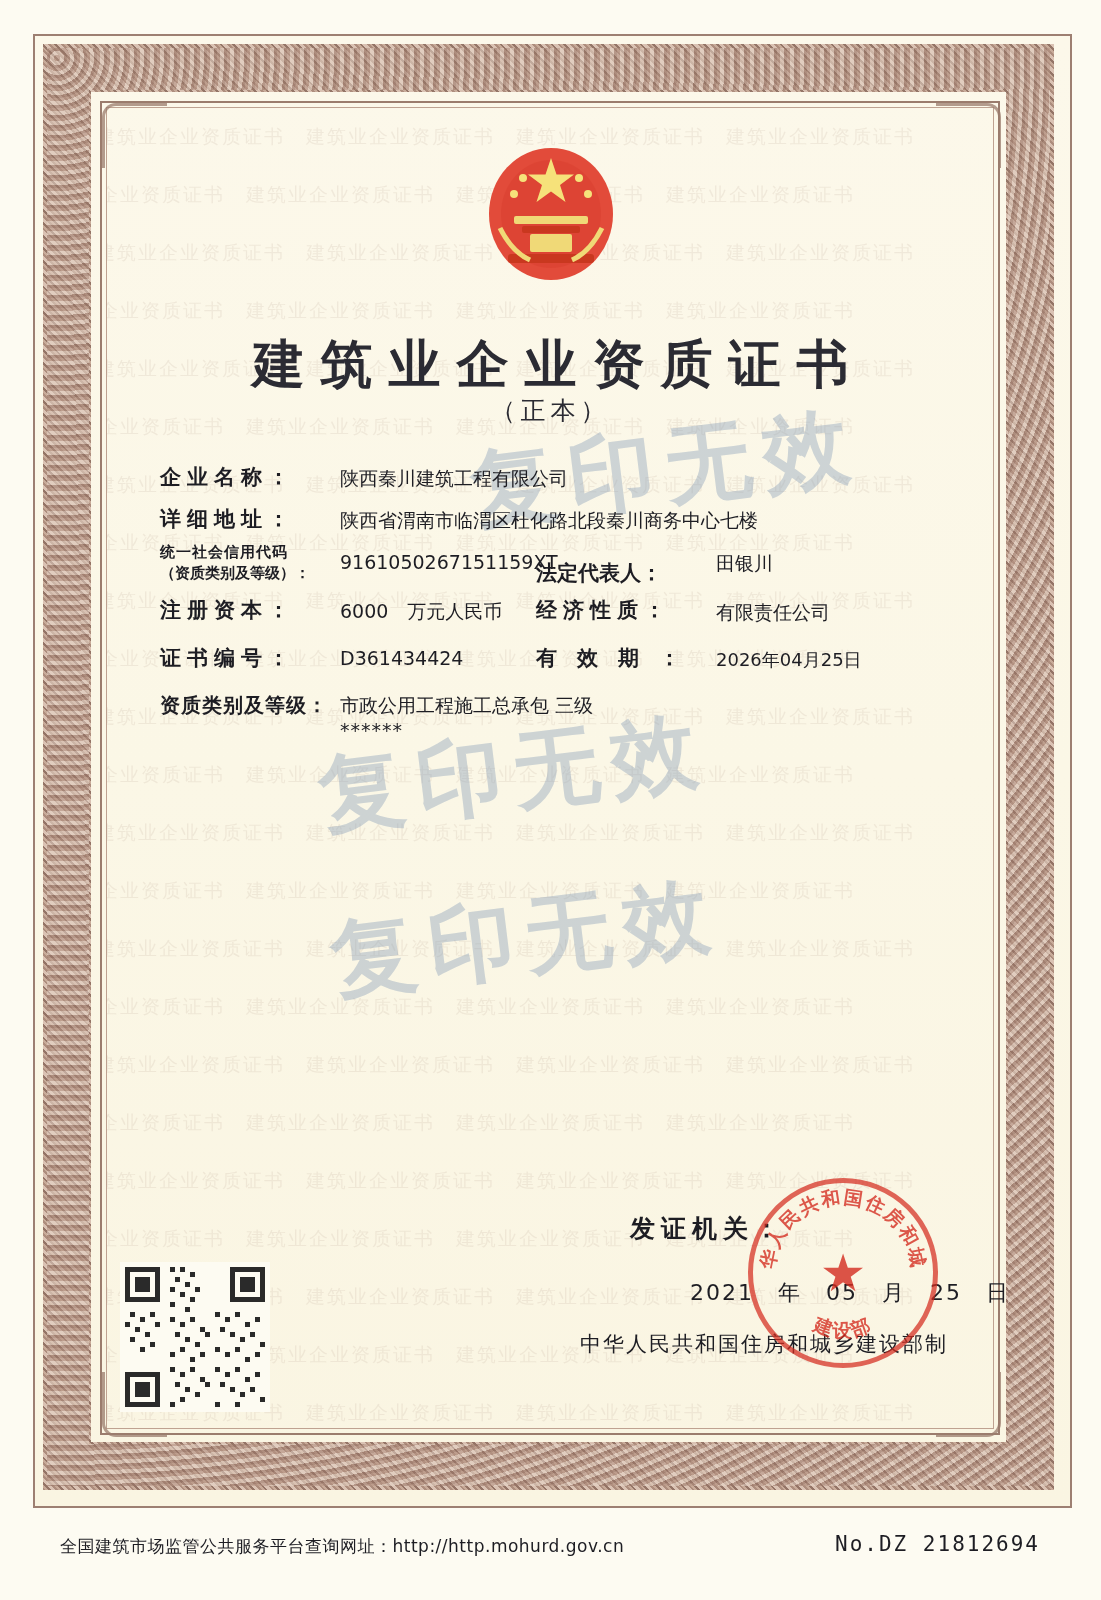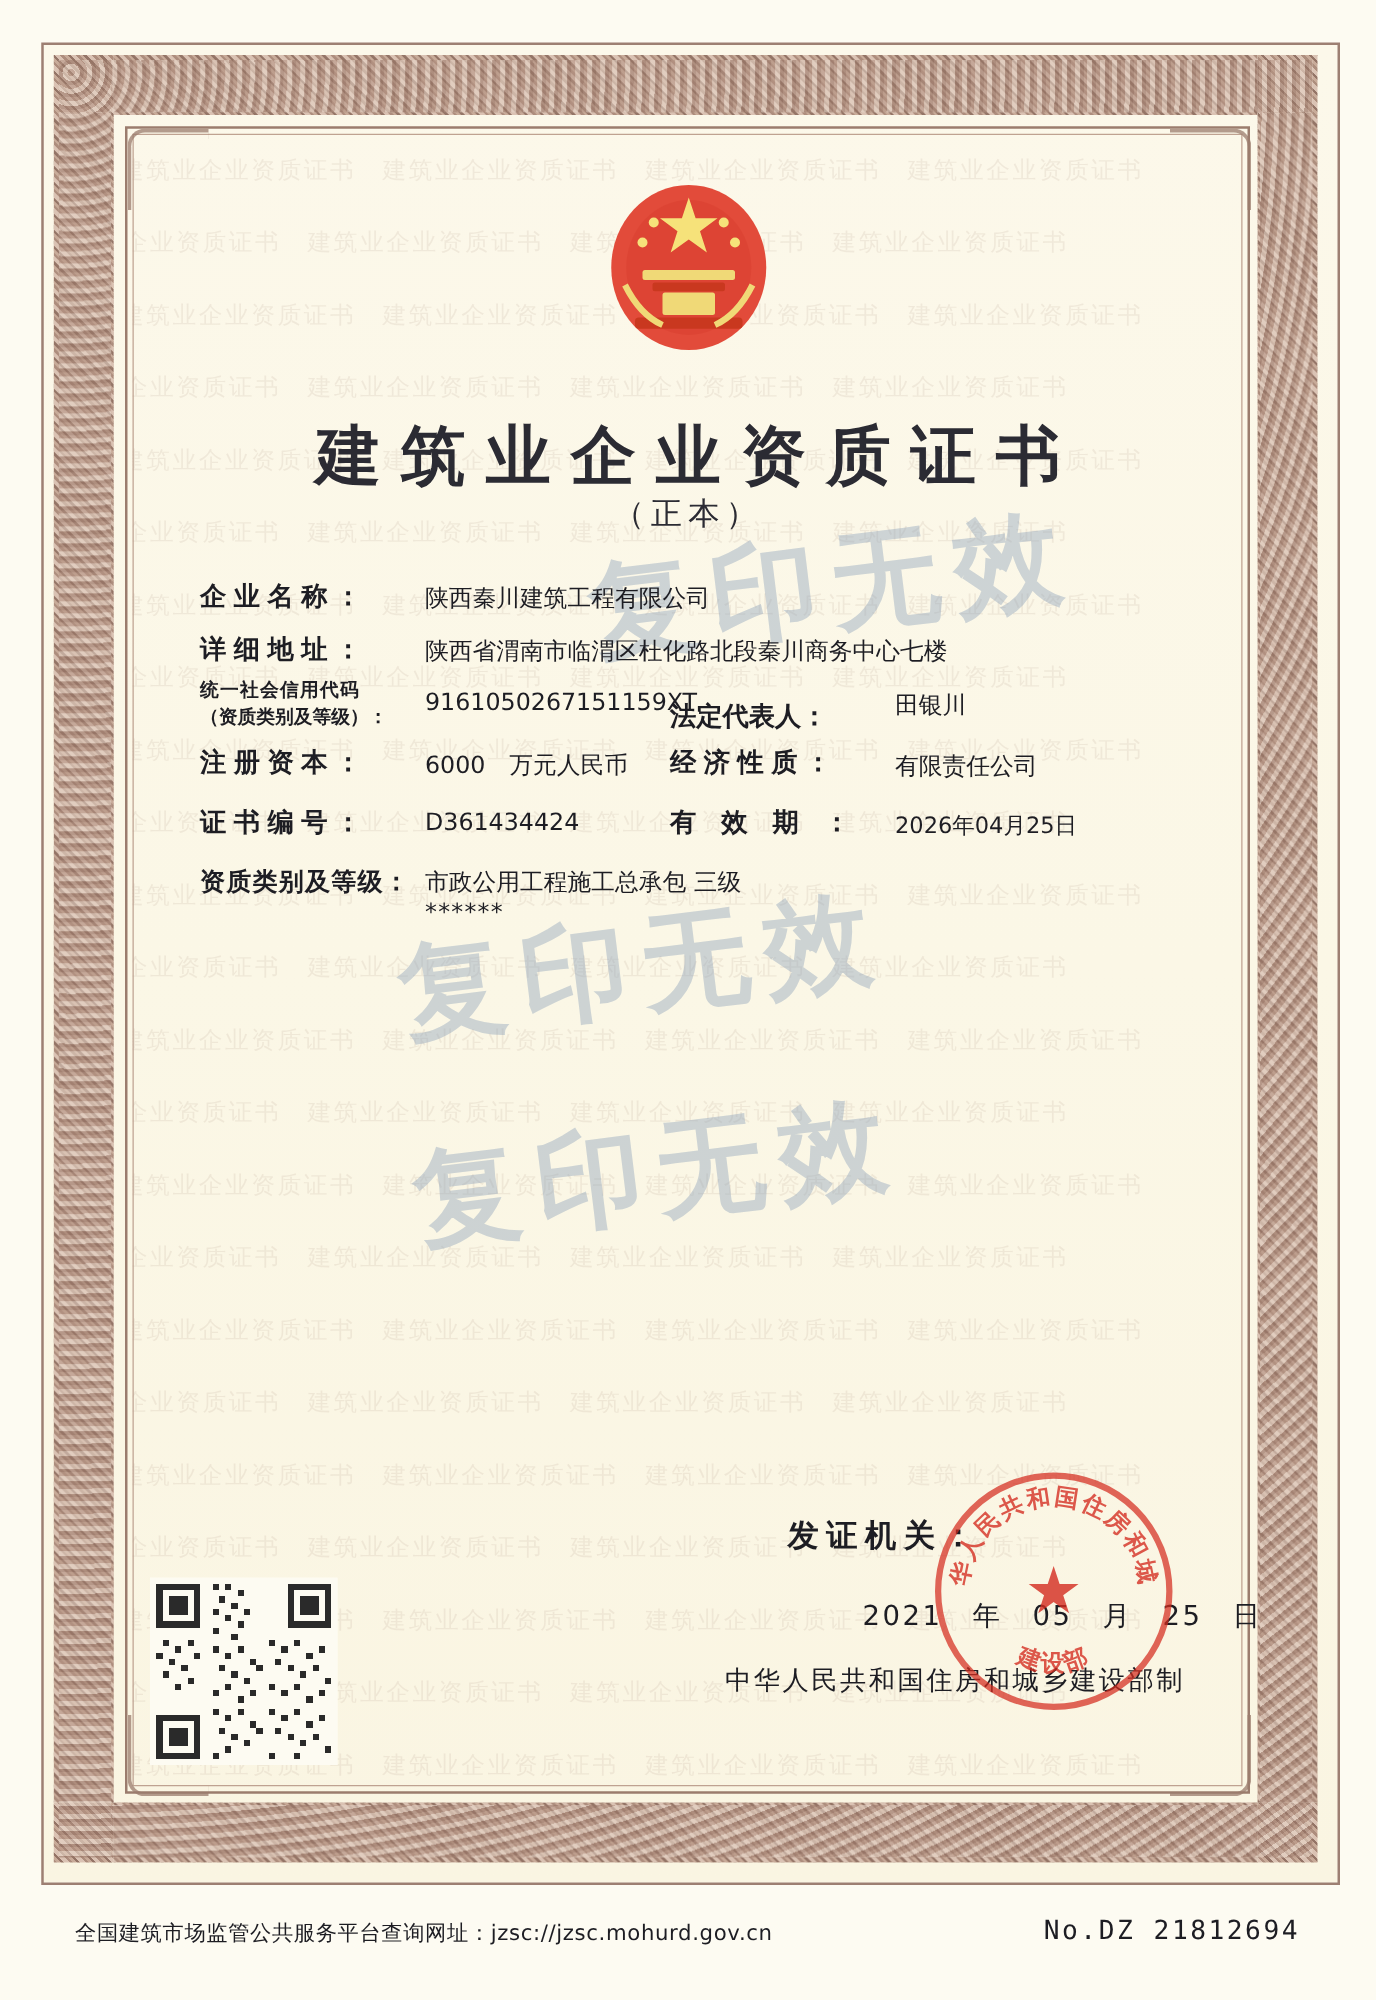--- a/index.html
+++ b/index.html
@@ -496,16 +496,16 @@
         <rect x="22" y="25" width="1" height="1"></rect>
           <rect x="24" y="26" width="1" height="1"></rect>
         <rect x="26" y="25" width="1" height="1"></rect>
           <rect x="28" y="27" width="1" height="1"></rect>
         <rect x="19" y="28" width="1" height="1"></rect>
           <rect x="23" y="28" width="1" height="1"></rect>
       </g>
     </svg>
   </div>
 
-  <div class="footer-left">全国建筑市场监管公共服务平台查询网址：jzsc://jzsc.mohurd.gov.cn</div>
+  <div class="footer-left">全国建筑市场监管公共服务平台查询网址：http://http.mohurd.gov.cn</div>
   <div class="footer-right">No.DZ 21812694</div>
 
 </div>
 
 </body></html>

